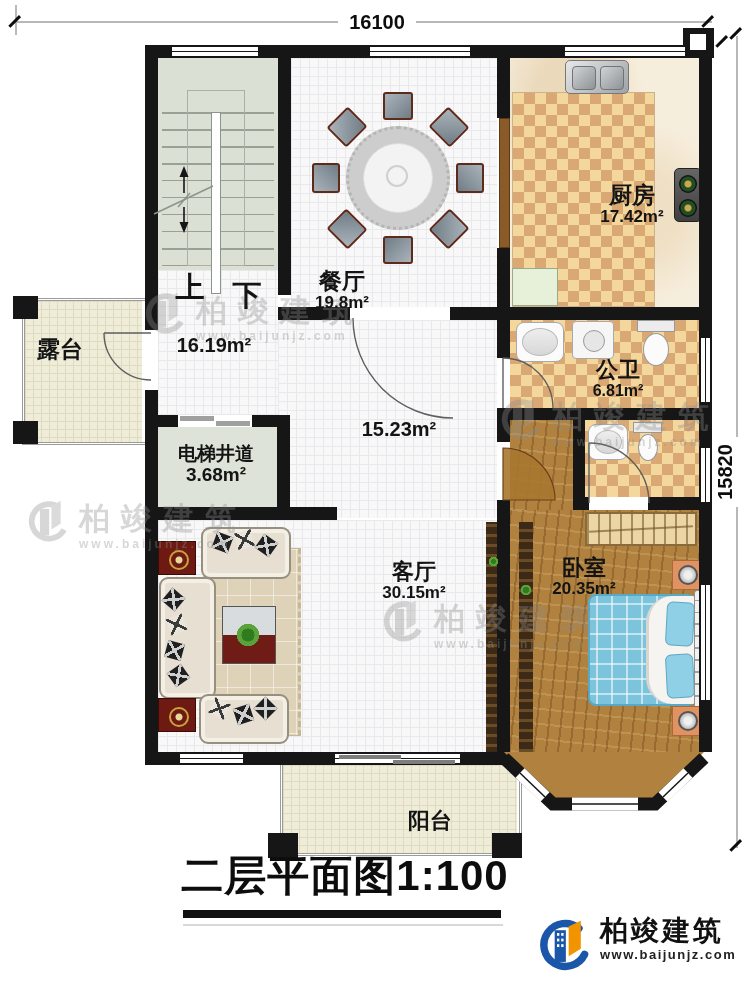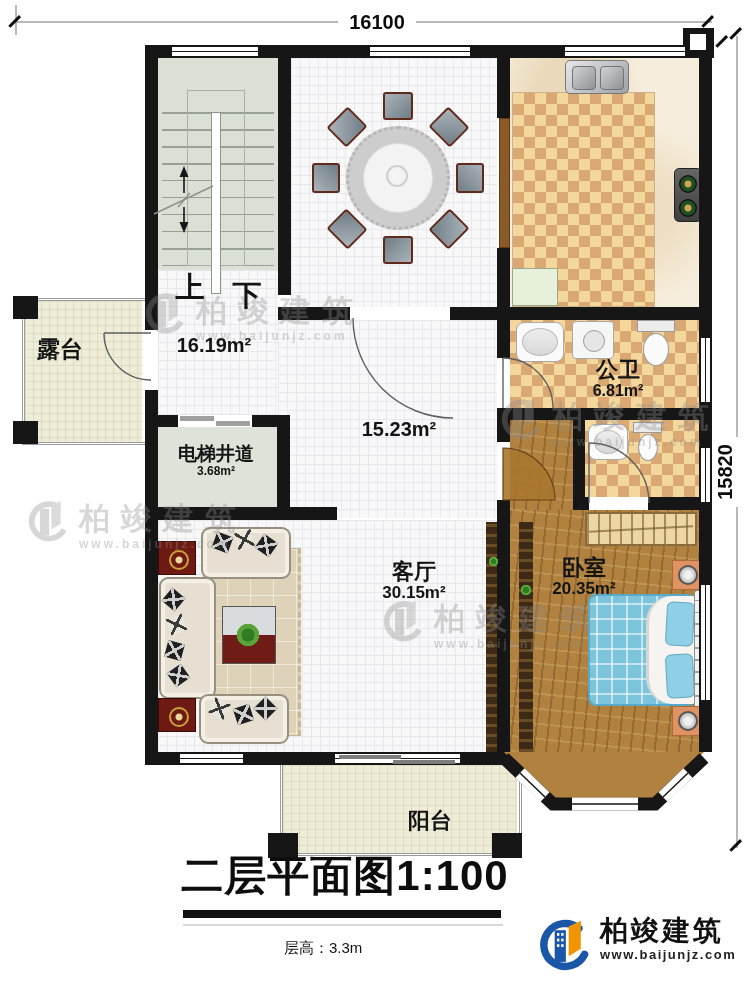--- a/index.html
+++ b/index.html
@@ -259,29 +259,37 @@
     <path class="arc" d="M589 443 A60 60 0 0 1 649 503"></path>
     <line class="arc" x1="589" y1="503" x2="589" y2="443"></line>
     <line x1="154" y1="214" x2="213" y2="186" stroke="#8d948a" stroke-width="1.5"></line>
     <line x1="178" y1="207" x2="190" y2="193" stroke="#8d948a" stroke-width="1.5"></line>
     <polygon points="184,166 179.5,177 188.5,177" fill="#161616"></polygon>
     <line x1="184" y1="177" x2="184" y2="193" stroke="#161616" stroke-width="1.6"></line>
     <polygon points="184,233 179.5,222 188.5,222" fill="#161616"></polygon>
     <line x1="184" y1="222" x2="184" y2="207" stroke="#161616" stroke-width="1.6"></line>
   </svg>
 
+  <div class="lab" style="left:298px;top:269px;width:88px;">
+    <div style="font-size:23px;">餐厅</div>
+    <div style="font-size:17px;">19.8m²</div>
+  </div>
+  <div class="lab" style="left:587px;top:183px;width:90px;">
+    <div style="font-size:23px;">厨房</div>
+    <div style="font-size:17px;">17.42m²</div>
+  </div>
   <div class="lab" style="left:168px;top:334px;width:92px;">
     <div style="font-size:20px;">16.19m²</div>
   </div>
   <div class="lab" style="left:31px;top:337px;width:58px;">
     <div style="font-size:23px;">露台</div>
   </div>
   <div class="lab" style="left:166px;top:444px;width:100px;">
     <div style="font-size:19px;">电梯井道</div>
-    <div style="font-size:12px;">3.68m²</div>
+    <div style="font-size:19px;">3.68m²</div>
   </div>
   <div class="lab" style="left:354px;top:418px;width:90px;">
     <div style="font-size:20px;">15.23m²</div>
   </div>
   <div class="lab" style="left:584px;top:358px;width:68px;">
     <div style="font-size:22px;">公卫</div>
     <div style="font-size:16px;">6.81m²</div>
   </div>
   <div class="lab" style="left:542px;top:556px;width:84px;">
     <div style="font-size:22px;">卧室</div>
@@ -339,21 +347,20 @@
     <div class="wmt">
         <div class="wmb">柏竣建筑</div>
         <div class="wmu">www.baijunjz.com</div>
       </div>
   </div>
 
   <div class="title">二层平面图1:100</div>
   <div class="rule1"></div>
   <div class="rule2"></div>
   <div class="inf">
-    <div><span>层高：</span><span>3.3m</span></div>
   </div>
   <div class="brand">
     <svg class="blogo" viewBox="0 0 60 64">
       <path d="M46 12 A23 23 0 1 0 52 40" fill="none" stroke="#1b57a8" stroke-width="8" stroke-linecap="round"></path>
       <rect x="20" y="14" width="12" height="34" fill="#1b57a8"></rect>
       <rect x="22.5" y="17" width="2.5" height="3" fill="#fff"></rect>
         <rect x="27" y="17" width="2.5" height="3" fill="#fff"></rect>
       <rect x="22.5" y="23" width="2.5" height="3" fill="#fff"></rect>
         <rect x="27" y="23" width="2.5" height="3" fill="#fff"></rect>
       <rect x="22.5" y="29" width="2.5" height="3" fill="#fff"></rect>

